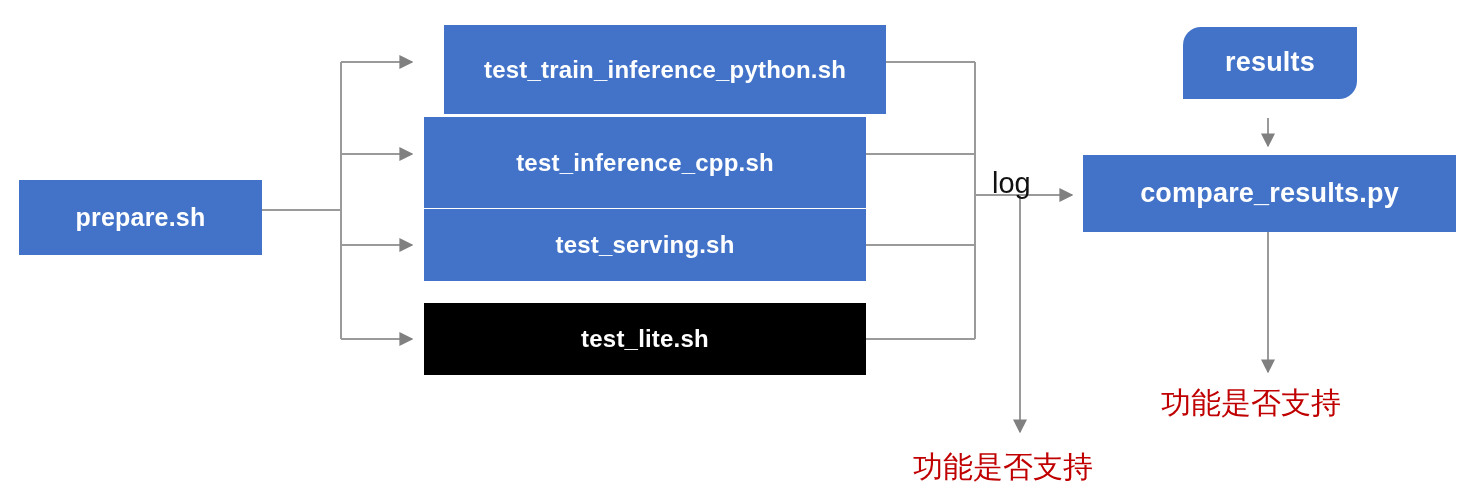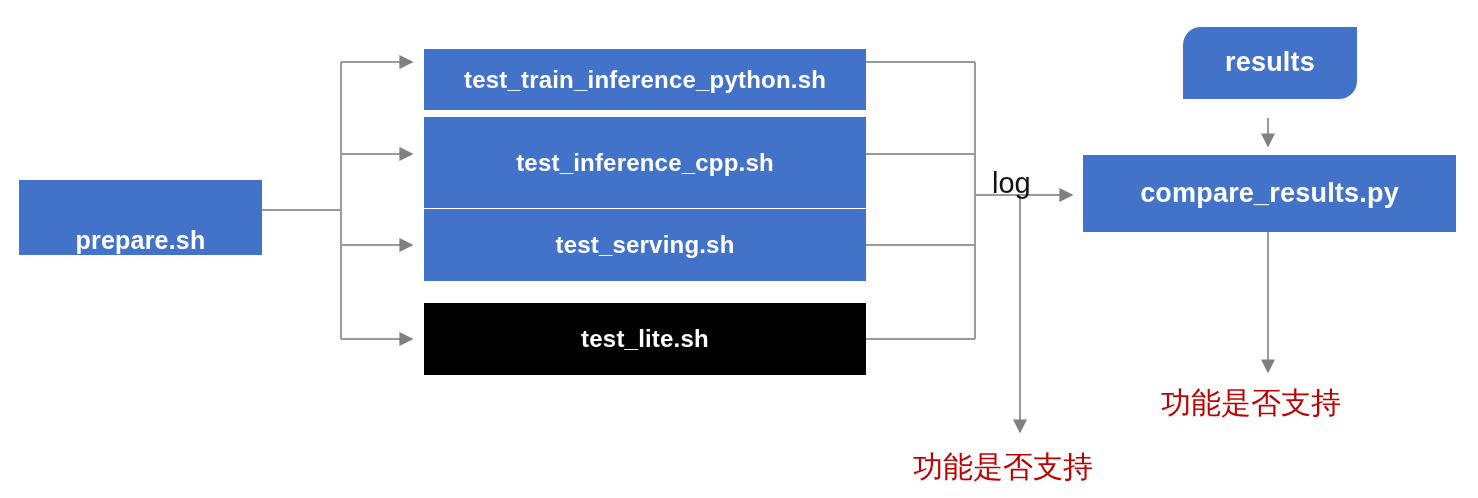--- a/index.html
+++ b/index.html
@@ -46,22 +46,22 @@
     font-weight: 400;
     white-space: nowrap;
   }
   .note {
     position: absolute;
     font-weight: 400;
     white-space: nowrap;
   }
 
   
-  #node-prepare      { left: 19px;   top: 180px; width: 243px; height: 75px;  font-size: 25px; align-items: flex-end; }
-  #node-train-py     { left: 424px;  top: 25px;  width: 442px; height: 61px;  font-size: 24px; margin-top: 24px; }
+  #node-prepare      { left: 19px;   top: 180px; width: 243px; height: 75px;  font-size: 25px; }
+  #node-train-py     { left: 444px;  top: 25px;  width: 442px; height: 89px;  font-size: 24px; }
   #node-inf-cpp      { left: 424px;  top: 117px; width: 442px; height: 91px;  font-size: 24px; }
   #node-serving      { left: 424px;  top: 209px; width: 442px; height: 72px;  font-size: 24px; }
   #node-lite         { left: 424px;  top: 303px; width: 442px; height: 72px;  font-size: 24px; }
   #node-results      { left: 1183px; top: 27px;  width: 174px; height: 72px;  font-size: 27px;
                        border-radius: 18px 0 18px 0; justify-content: center; }
   #node-compare      { left: 1083px; top: 155px; width: 373px; height: 77px;  font-size: 27px; }
 
   
   #label-log         { left: 992px;  top: 146px; font-size: 29px; margin-top: 21px; }
   #note-function     { left: 913px;  top: 447px; font-size: 30px; }

